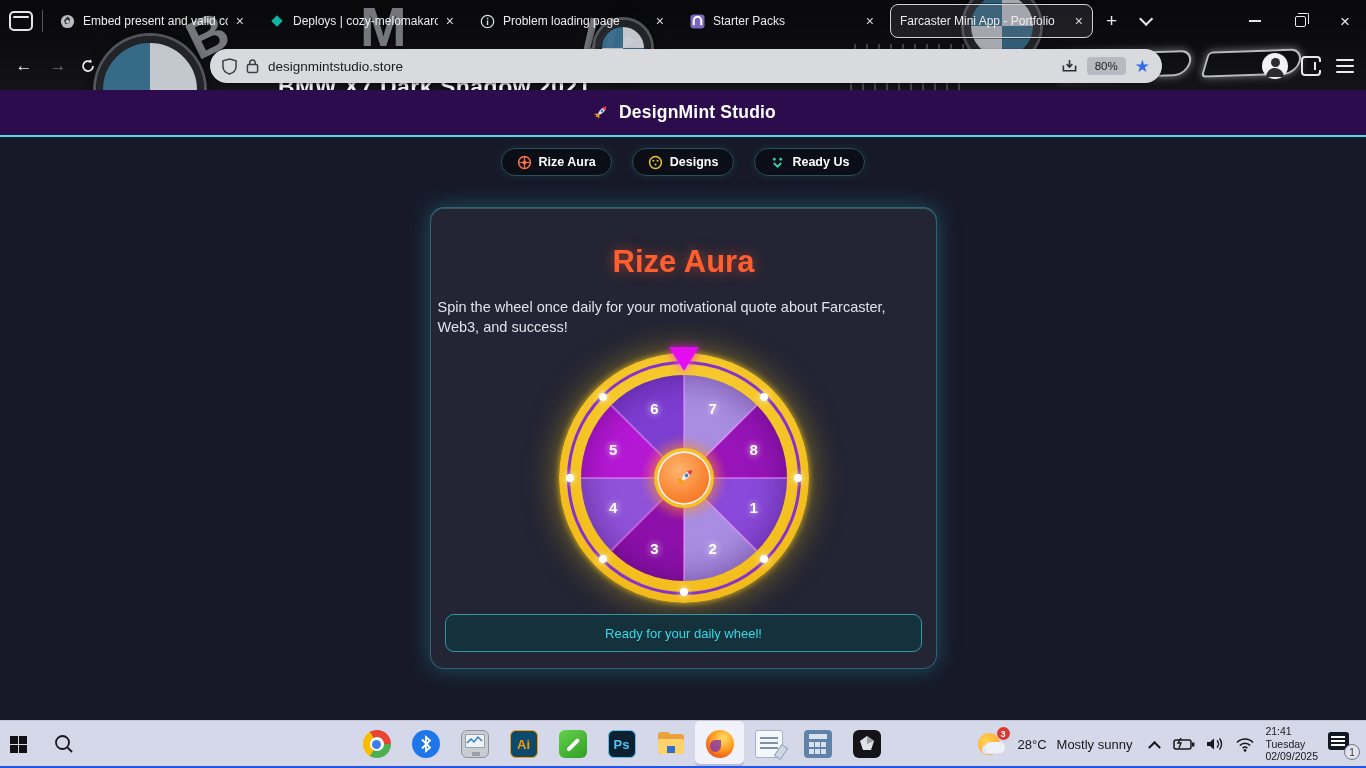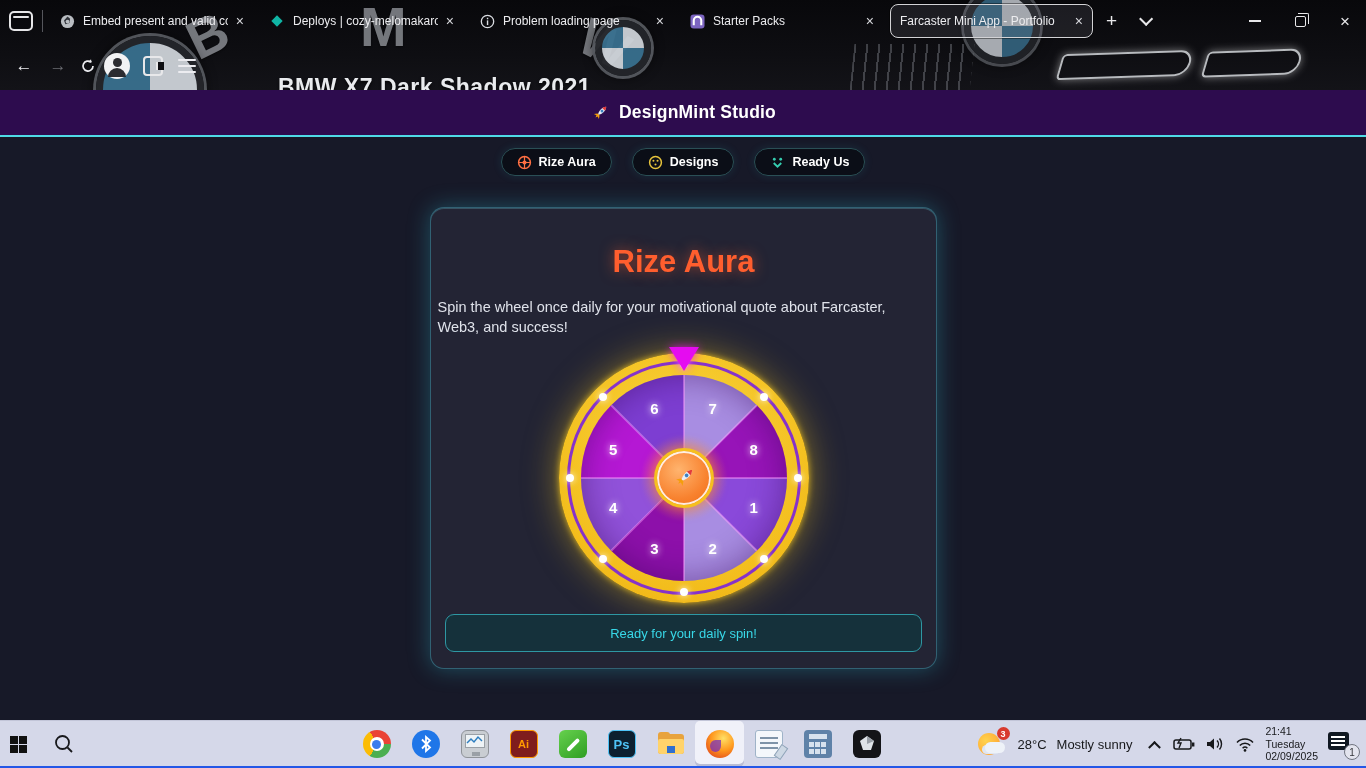--- a/index.html
+++ b/index.html
@@ -182,20 +182,42 @@
     <div class="toolbar">
       <div class="navglyph">←</div>
       <div class="navglyph dim" style="margin-left:10px;">→</div>
       <div class="navglyph" style="margin-left:10px;">
         <svg width="16" height="16" viewBox="0 0 16 16">
             <path d="M13 8 a5 5 0 1 1 -1.8-3.8" fill="none" stroke="#ececf0" stroke-width="1.7"></path>
             <path d="M11 1.2 L11.6 4.6 L8.3 4.2 Z" fill="#ececf0"></path>
           </svg>
       </div>
 
+      <div class="urlbar">
+        <span>
+          <svg width="15" height="17" viewBox="0 0 16 18">
+              <path d="M8 1 L15 3 V9 c0 4-3.2 6.8-7 8 C4.2 15.8 1 13 1 9 V3 Z" fill="none" stroke="#3d3f45" stroke-width="1.6"></path>
+            </svg>
+        </span>
+        <span>
+          <svg width="13" height="16" viewBox="0 0 14 17">
+              <rect x="1.5" y="7" width="11" height="8.5" rx="1.5" fill="none" stroke="#3d3f45" stroke-width="1.6"></rect>
+              <path d="M4 7 V5 a3 3 0 0 1 6 0 V7" fill="none" stroke="#3d3f45" stroke-width="1.6"></path>
+            </svg>
+        </span>
+        <span class="urltext">designmintstudio.store</span>
+        <span>
+          <svg width="17" height="16" viewBox="0 0 18 17">
+              <path d="M9 2 v7 M6 6.5 L9 9.6 L12 6.5" fill="none" stroke="#2e3036" stroke-width="1.7"></path>
+              <path d="M2.5 8 v5.5 h13 V8" fill="none" stroke="#2e3036" stroke-width="1.7"></path>
+            </svg>
+        </span>
+        <span class="zoombadge">80%</span>
+        <span class="star">★</span>
+      </div>
 
       <div class="account-btn"></div>
       <div class="ext-btn"></div>
       <div class="menu-btn">
           <span></span>
           <span></span>
           <span></span>
         </div>
     </div>
   </div>
@@ -287,21 +309,21 @@
           <div class="ring-dot" style="left: 205.61px; top: 44.3898px;"></div>
           <div class="ring-dot" style="left: 239px; top: 125px;"></div>
           <div class="ring-dot" style="left: 205.61px; top: 205.61px;"></div>
           <div class="ring-dot" style="left: 125px; top: 239px;"></div>
           <div class="ring-dot" style="left: 44.3898px; top: 205.61px;"></div>
           <div class="ring-dot" style="left: 11px; top: 125px;"></div>
           <div class="ring-dot" style="left: 44.3898px; top: 44.3898px;"></div>
         </div>
     </div>
 
-    <div class="statusbox">Ready for your daily spin!</div>
+    <div class="statusbox">Ready for your daily wheel!</div>
   </div>
 
   <div class="taskbar">
     <div class="tb-left">
       <div class="winlogo">
           <span></span>
           <span></span>
           <span></span>
           <span></span>
         </div>
@@ -330,21 +352,21 @@
       <div class="appslot">
         <div class="appicon" style="background:#c9cdd2;border:1px solid #8f9399;">
           <div style="position:absolute;left:3px;top:3px;right:3px;height:14px;background:#eef3f6;border:1px solid #9aa0a6;"></div>
           <svg width="26" height="26" viewBox="0 0 26 26" style="position:absolute;left:0;top:0;">
               <path d="M5 12 L9 8 L12 11 L16 6 L20 10" fill="none" stroke="#2f7fc0" stroke-width="1.5"></path>
             </svg>
           <div style="position:absolute;left:10px;bottom:1px;width:8px;height:4px;background:#9aa0a6;"></div>
         </div>
       </div>
       <div class="appslot">
-        <div class="appicon" style="background:#7f1d1d;border:1.5px solid #ff9a00;display:flex;align-items:center;justify-content:center;color:#ff9a00;font-weight:bold;font-size:11px;">Ai</div>
+        <div class="appicon" style="background:#0c4a6e;border:1.5px solid #ff9a00;display:flex;align-items:center;justify-content:center;color:#ff9a00;font-weight:bold;font-size:13px;">Ai</div>
       </div>
       <div class="appslot">
         <div class="appicon" style="background:linear-gradient(145deg,#66d14e,#2f9e22);">
           <div style="position:absolute;left:6px;top:13px;width:16px;height:3.5px;background:#fff;border-radius:2px;transform:rotate(-45deg);"></div>
         </div>
       </div>
       <div class="appslot">
         <div class="appicon" style="background:#0d2030;border:1.5px solid #4fc3f7;display:flex;align-items:center;justify-content:center;color:#4fc3f7;font-weight:bold;font-size:13px;">Ps</div>
       </div>
       <div class="appslot">

